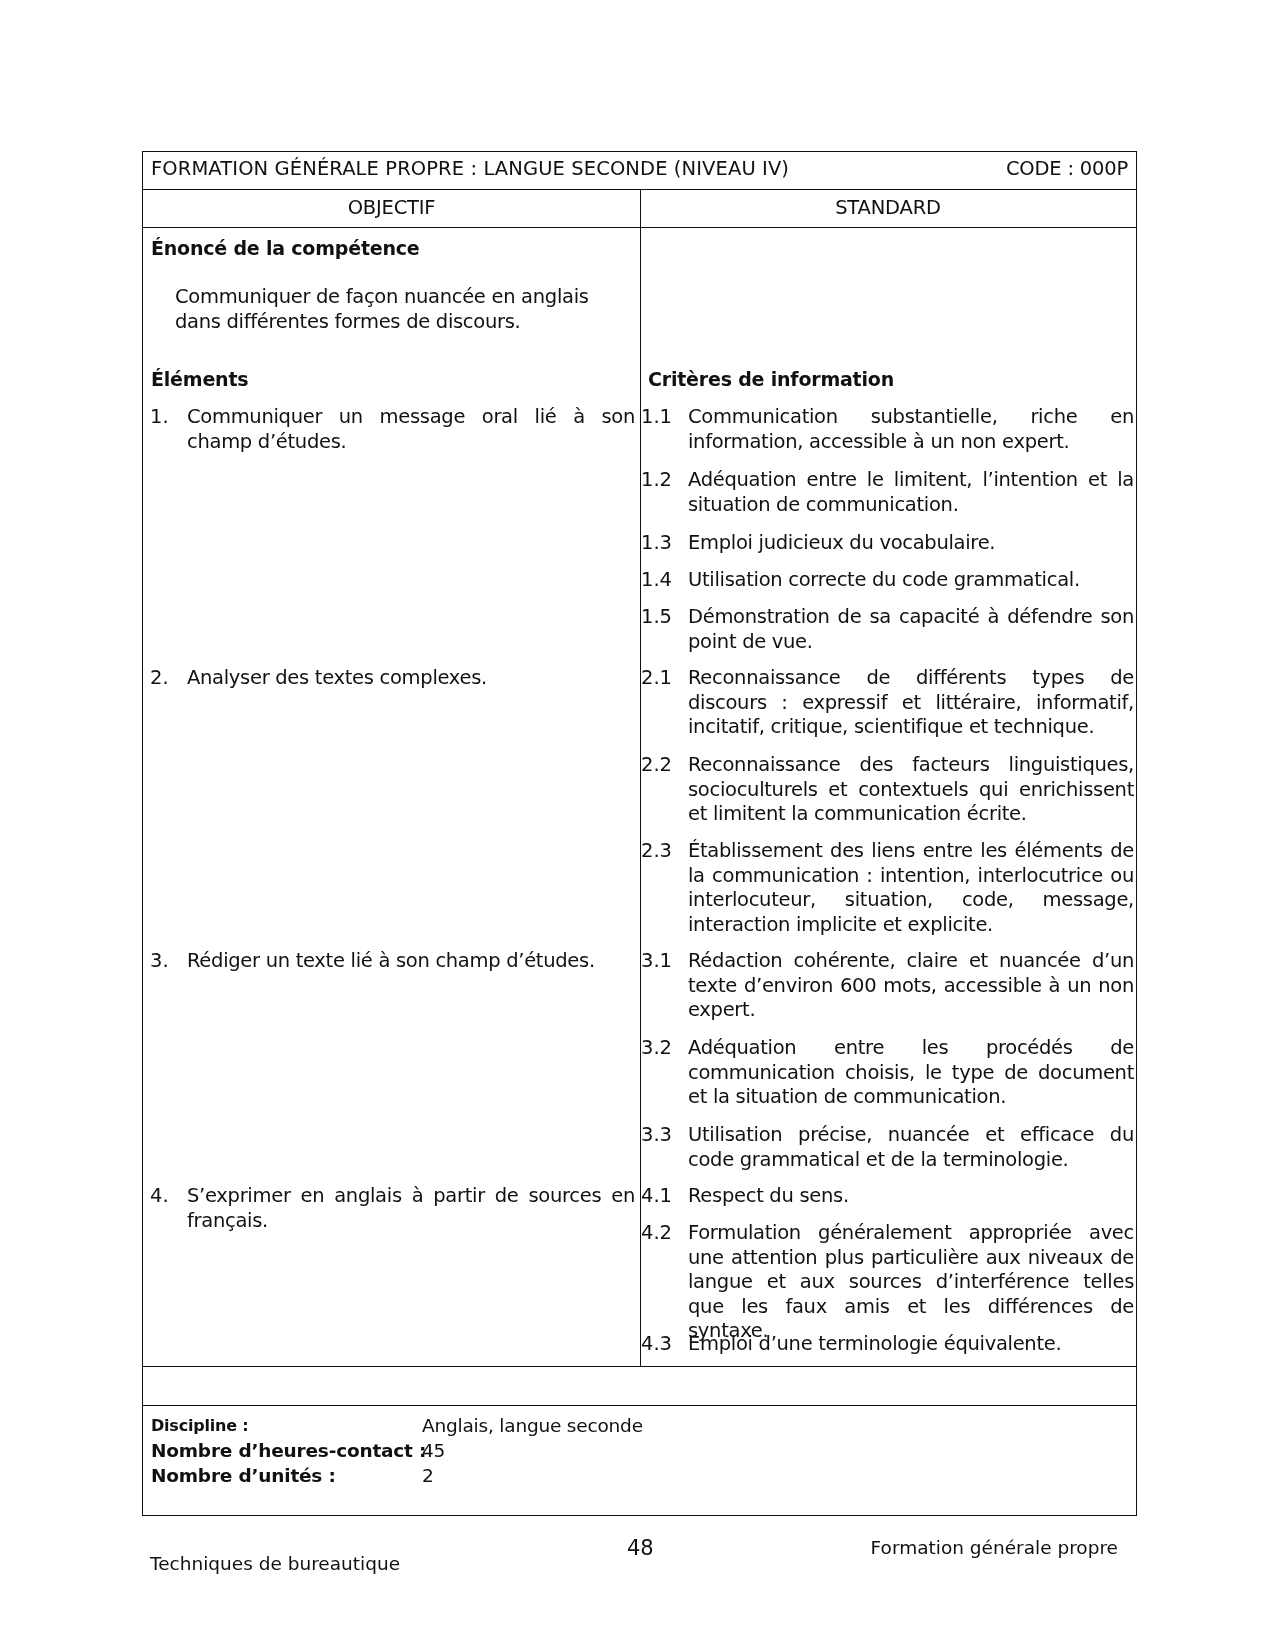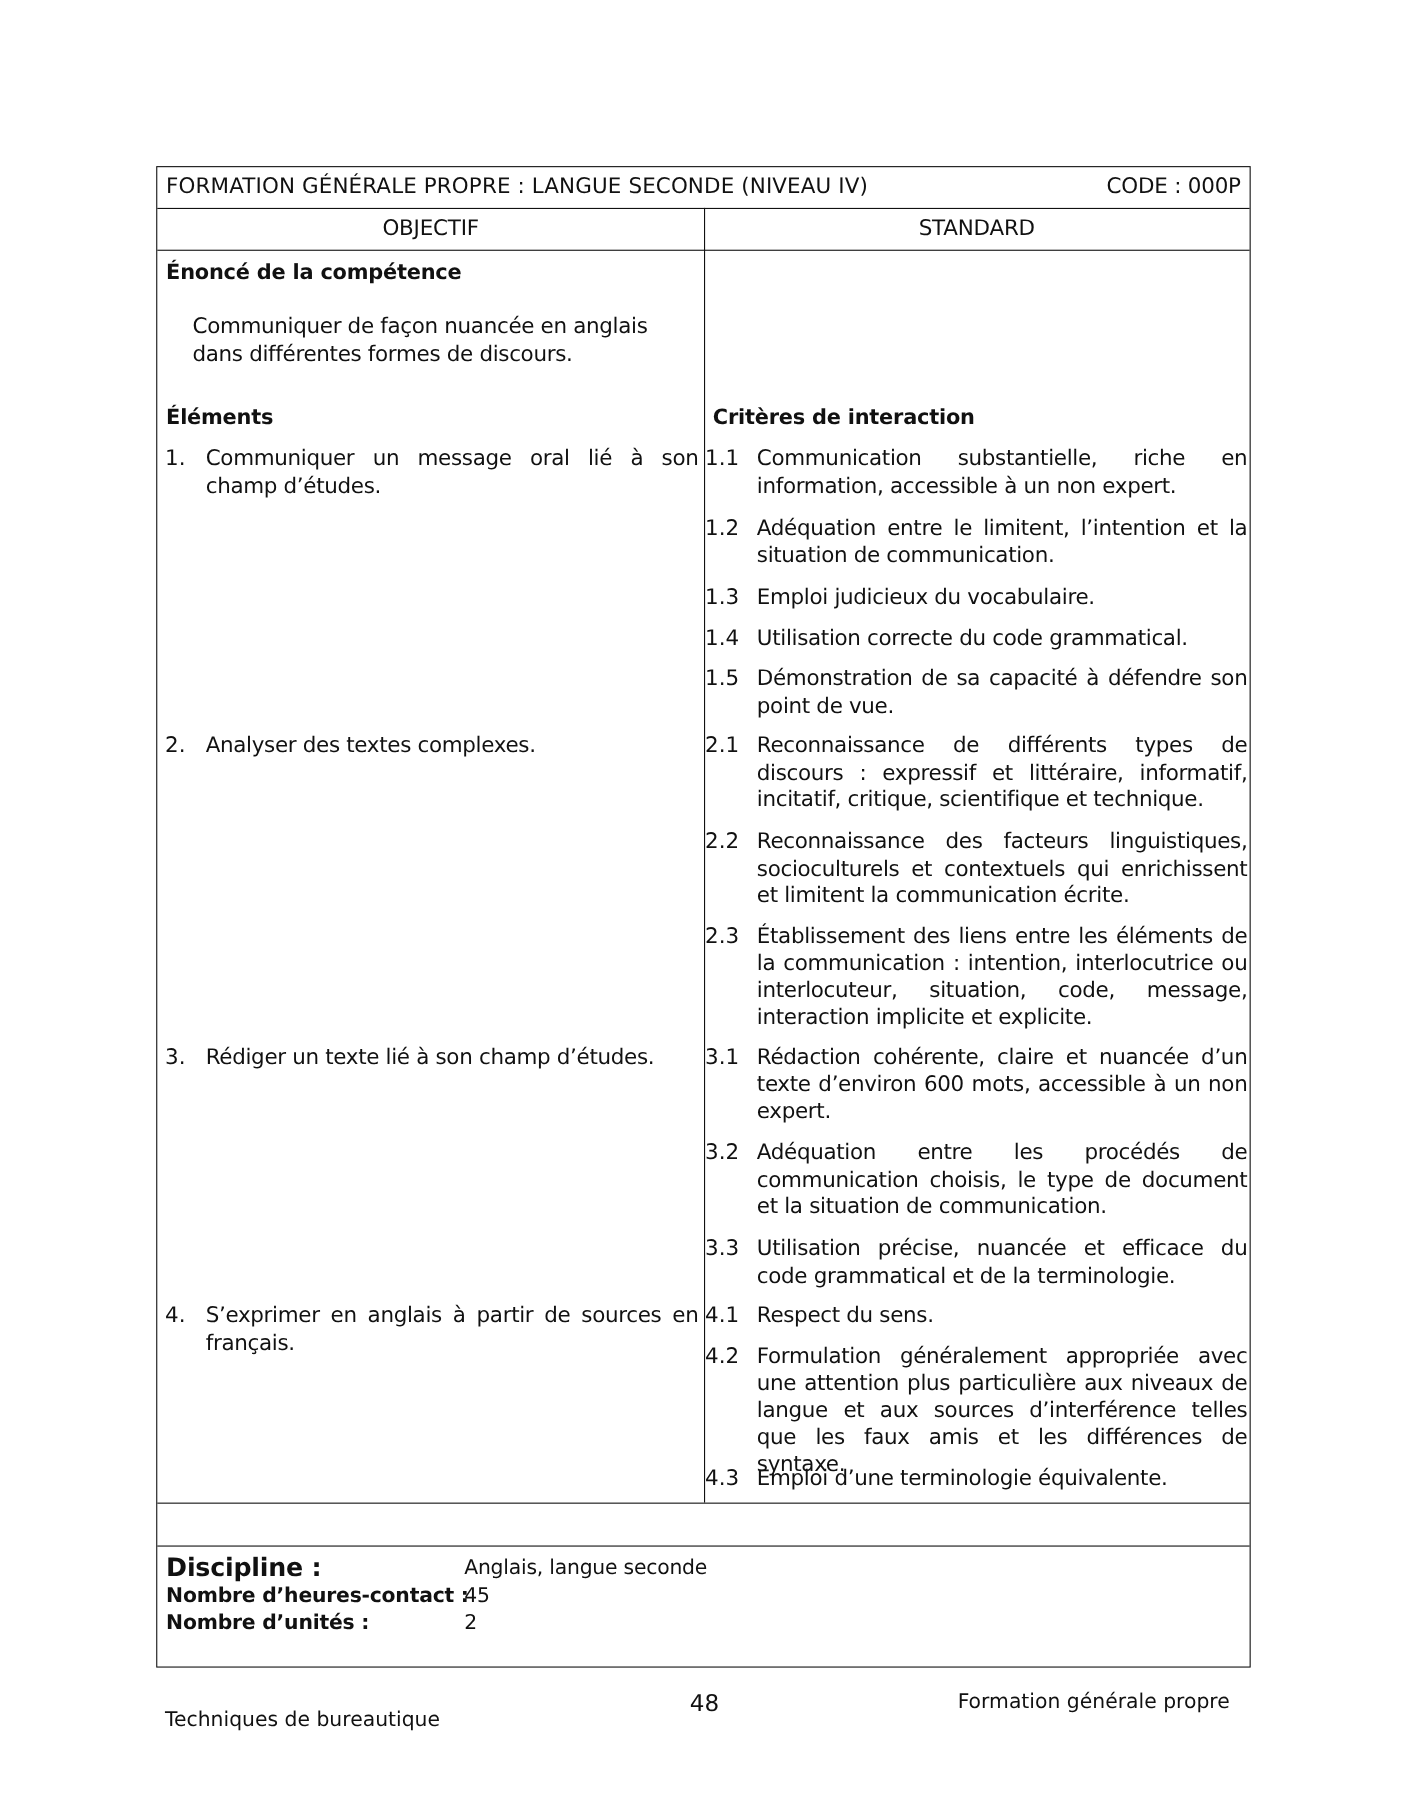--- a/index.html
+++ b/index.html
@@ -38,21 +38,21 @@
   <div class="txt" style="left:8px; top:5px; letter-spacing:0.1px;">FORMATION GÉNÉRALE PROPRE : LANGUE SECONDE (NIVEAU IV)</div>
   <div class="txt" style="right:8px; top:5px;">CODE : 000P</div>
 
   <div class="txt center" style="left:0; width:497px; top:44px;">OBJECTIF</div>
   <div class="txt center" style="left:497px; width:496px; top:44px;">STANDARD</div>
 
   <div class="txt bold" style="left:8px; top:84px; font-size:19px;">Énoncé de la compétence</div>
   <div class="para" style="left:8px; top:133px; width:460px;">Communiquer de façon nuancée en anglais dans différentes formes de discours.</div>
 
   <div class="txt bold" style="left:8px; top:215px; font-size:19px;">Éléments</div>
-  <div class="txt bold" style="left:505px; top:215px; font-size:19px;">Critères de interaction</div>
+  <div class="txt bold" style="left:505px; top:215px; font-size:19px;">Critères de information</div>
 
   <div class="elem" style="top:253px">
     <span class="n">1.</span>
     <span class="t">Communiquer un message oral lié à son champ d’études.</span>
   </div>
   <div class="elem" style="top:514px">
     <span class="n">2.</span>
     <span class="t">Analyser des textes complexes.</span>
   </div>
   <div class="elem" style="top:797px">
@@ -115,21 +115,21 @@
   <div class="crit" style="top:1069px">
     <span class="n">4.2</span>
     <span class="t">Formulation généralement appropriée avec une attention plus particulière aux niveaux de langue et aux sources d’interférence telles que les faux amis et les différences de syntaxe.</span>
   </div>
   <div class="crit" style="top:1180px">
     <span class="n">4.3</span>
     <span class="t">Emploi d’une terminologie équivalente.</span>
   </div>
 
 
-  <div class="txt bold" style="left:8px; top:1262px; font-size:23px;">Discipline :</div>
+  <div class="txt bold" style="left:8px; top:1262px; font-size:16px;">Discipline :</div>
   <div class="txt" style="left:279px; top:1262px; font-size:18.5px;">Anglais, langue seconde</div>
   <div class="txt bold" style="left:8px; top:1287px; font-size:18.5px;">Nombre d’heures-contact :</div>
   <div class="txt" style="left:279px; top:1287px; font-size:18.5px;">45</div>
   <div class="txt bold" style="left:8px; top:1312px; font-size:18.5px;">Nombre d’unités :</div>
   <div class="txt" style="left:279px; top:1312px; font-size:18.5px;">2</div>
 </div>
 
 <div class="footer" style="left:150px;margin-top:16px;">Techniques de bureautique</div>
 <div class="footer" style="left:627px; font-size:21px;">48</div>
 <div class="footer" style="right:157px;">Formation générale propre</div>

